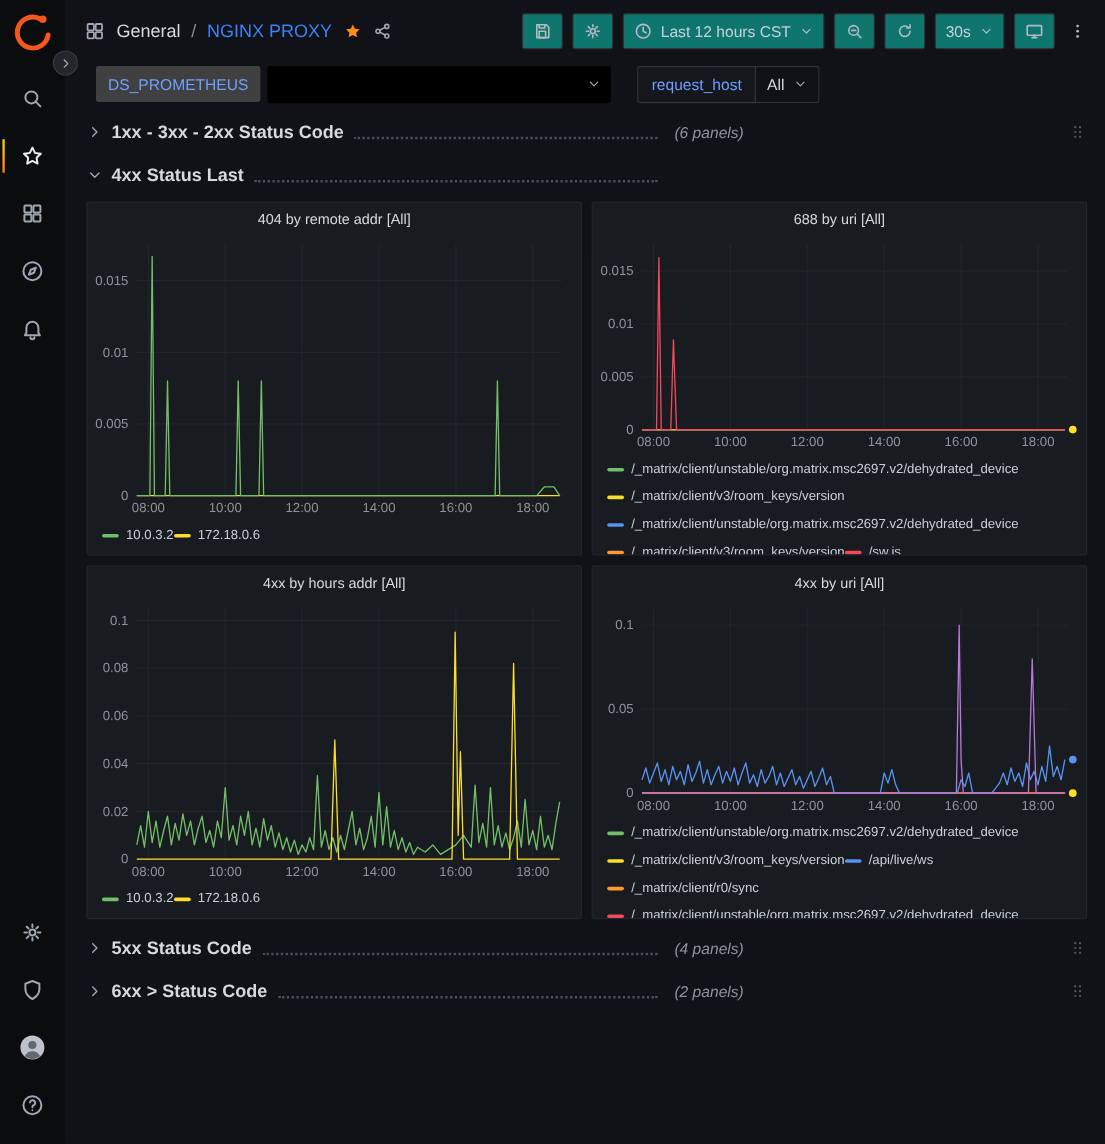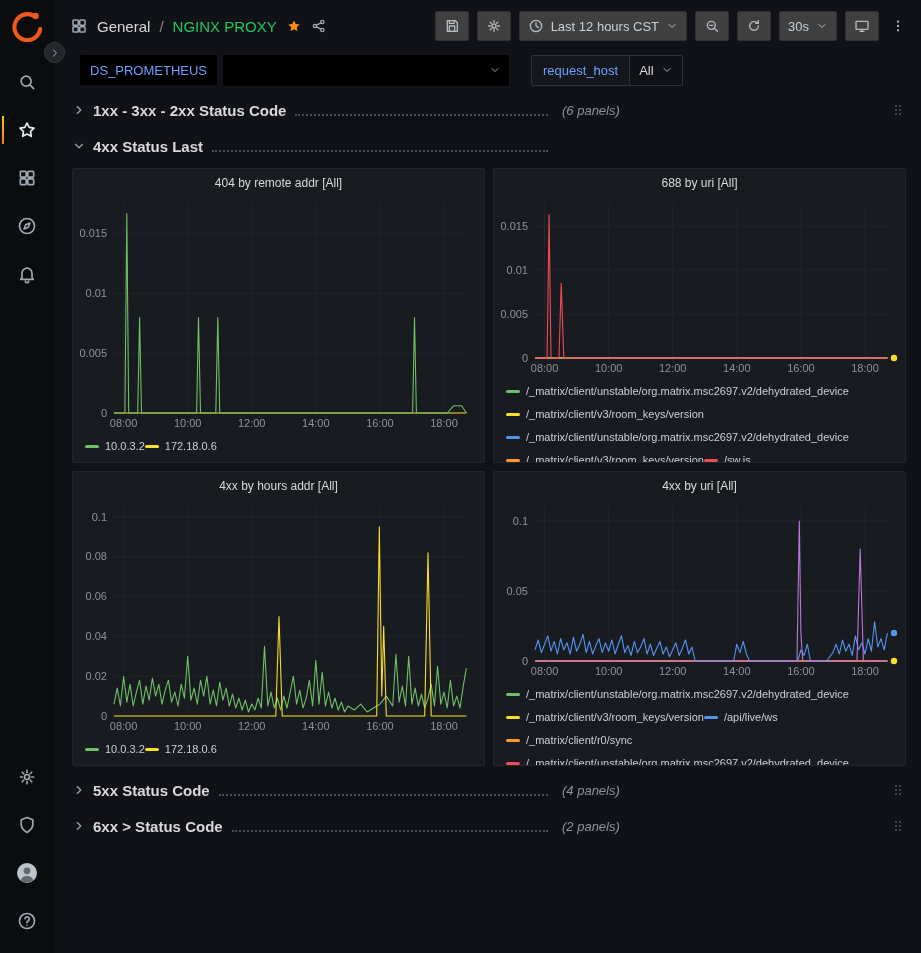--- a/index.html
+++ b/index.html
@@ -16,32 +16,32 @@
 .icon svg{width:100%;height:100%;display:block}
 .i12{width:12px;height:12px}.i14{width:14px;height:14px}.i16{width:16px;height:16px}.i18{width:18px;height:18px}.i20{width:20px;height:20px}.i24{width:24px;height:24px}
 
 .expand-btn{position:absolute;left:44px;top:42px;width:21px;height:21px;border-radius:50%;background:#24262b;border:1px solid #36393f;color:#aeb4bc;display:flex;align-items:center;justify-content:center;cursor:pointer;z-index:7}
 
 .topbar{position:absolute;left:54px;right:0;top:0;height:52px;display:flex;align-items:center;padding:0 12px 0 16px;background:#111217}
 .crumbs{display:flex;align-items:center;gap:9px;font-size:15px}
 .crumbs .appsic{color:#9fa7b3}
 .crumb{color:#d8d9da;cursor:pointer}
 .crumb-sep{color:#868b93}
-.crumb-title{font-weight:500;color:#22c55e;cursor:pointer}
+.crumb-title{font-weight:500;color:#3b82f6;cursor:pointer}
 .star-on{color:#ff8c1a;cursor:pointer}
 .share-ic{color:#9fa7b3;cursor:pointer}
 .tools{margin-left:auto;display:flex;align-items:center;gap:8px}
 button{font-family:inherit}
-.tbtn{display:inline-flex;align-items:center;gap:7px;height:30px;padding:0 8px;background:#404040;border:1px solid #2f3237;border-radius:2px;color:#c7d0d9;font-size:13px;cursor:pointer}
+.tbtn{display:inline-flex;align-items:center;gap:7px;height:30px;padding:0 8px;background:#0f766e;border:1px solid #2f3237;border-radius:2px;color:#c7d0d9;font-size:13px;cursor:pointer}
 .tbtn .icon{color:#b4bac2}
 .kebab-btn{display:inline-flex;align-items:center;justify-content:center;width:22px;height:30px;background:none;border:none;color:#b4bac2;cursor:pointer}
 .caret-ic{color:#9fa7b3}
 
 .varbar{position:absolute;left:54px;right:0;top:52px;height:36px;display:flex;align-items:center;padding-left:26px}
-.var-label{color:#6e9fff;font-size:13px;height:30px;display:flex;align-items:center;padding:0 10px;background:#000000;border-radius:2px;cursor:pointer}
+.var-label{color:#6e9fff;font-size:13px;height:30px;display:flex;align-items:center;padding:0 10px;background:#404040;border-radius:2px;cursor:pointer}
 .var-black{width:286px;height:31px;background:#000;border-radius:2px;margin-left:6px;display:flex;align-items:center;justify-content:flex-end;padding-right:8px;cursor:pointer}
 .var-group{display:flex;margin-left:22px}
 .var-chip{height:31px;display:flex;align-items:center;padding:0 11px;border:1px solid #2f3237;border-radius:2px 0 0 2px;color:#6e9fff;font-size:13px;background:#15171c}
 .var-value{height:31px;display:flex;align-items:center;gap:7px;padding:0 9px;border:1px solid #2f3237;border-left:none;border-radius:0 2px 2px 0;font-size:13px;color:#d8d9da;cursor:pointer}
 
 .content{position:absolute;left:54px;right:0;top:88px;bottom:0;padding:8px 15px 0 18px;overflow:hidden}
 .rowhdr{display:flex;align-items:center;height:28px;margin-bottom:8px;cursor:pointer}
 .row-left{display:flex;align-items:center;width:478px;min-width:0}
 .chev{color:#9fa7b3;margin-right:7px}
 .row-title{font-size:15px;font-weight:700;color:#d8d9da;white-space:nowrap}

